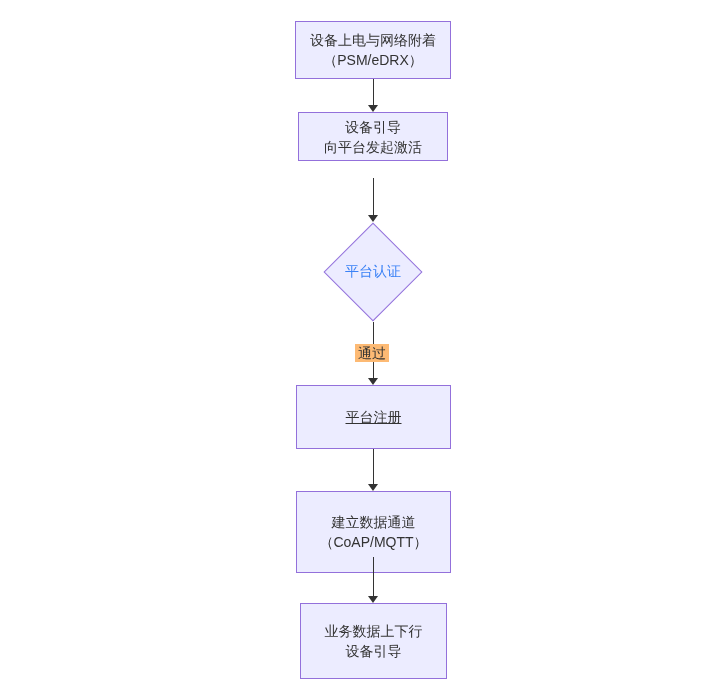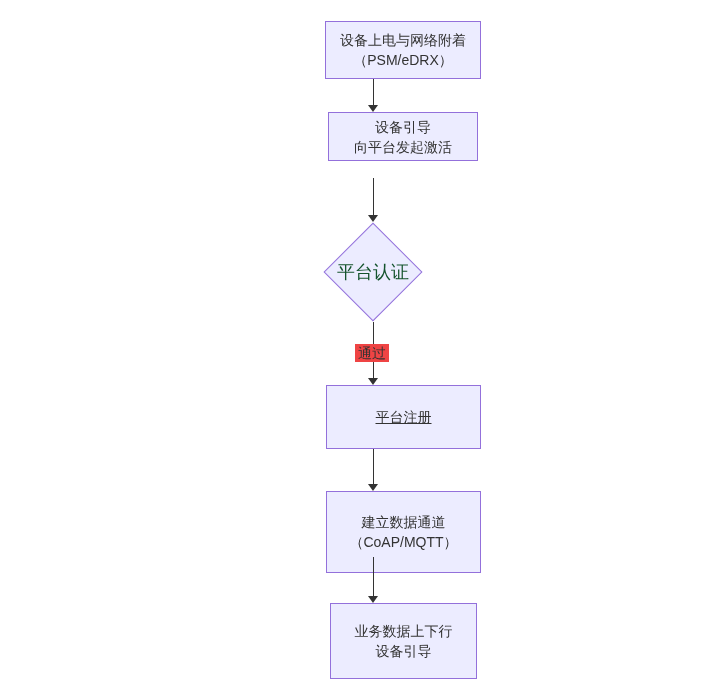--- a/index.html
+++ b/index.html
@@ -21,21 +21,20 @@
     background: #ECECFF;
     border: 1px solid #9370DB;
     color: #333333;
     font-size: 14px;
     line-height: 20px;
     text-align: center;
     display: flex;
     flex-direction: column;
     align-items: center;
     justify-content: center;
-    margin-left: 30px;
   }
   .diamond-wrap {
     position: absolute;
     left: 322px;
     top: 222px;
     width: 102px;
     height: 100px;
   }
   .diamond-shape {
     position: absolute;
@@ -47,40 +46,40 @@
     background: #ECECFF;
     border: 1px solid #9370DB;
     box-sizing: border-box;
   }
   .diamond-label {
     position: absolute;
     inset: 0;
     display: flex;
     align-items: center;
     justify-content: center;
-    color: #14532d;
-    font-size: 18px;
+    color: #3b82f6;
+    font-size: 14px;
   }
   .flow-line {
     position: absolute;
     width: 1px;
     background: #333333;
   }
   .arrow-head {
     position: absolute;
     width: 0;
     height: 0;
     border-left: 5px solid transparent;
     border-right: 5px solid transparent;
     border-top: 7px solid #333333;
   }
   .edge-label {
     position: absolute;
     transform: translate(-50%, -50%);
-    background: #ef4444;
+    background: #fdba74;
     color: #333333;
     font-size: 14px;
     line-height: 18px;
     padding: 0 3px;
     white-space: nowrap;
   }
 </style>
 </head>
 <body>
 

